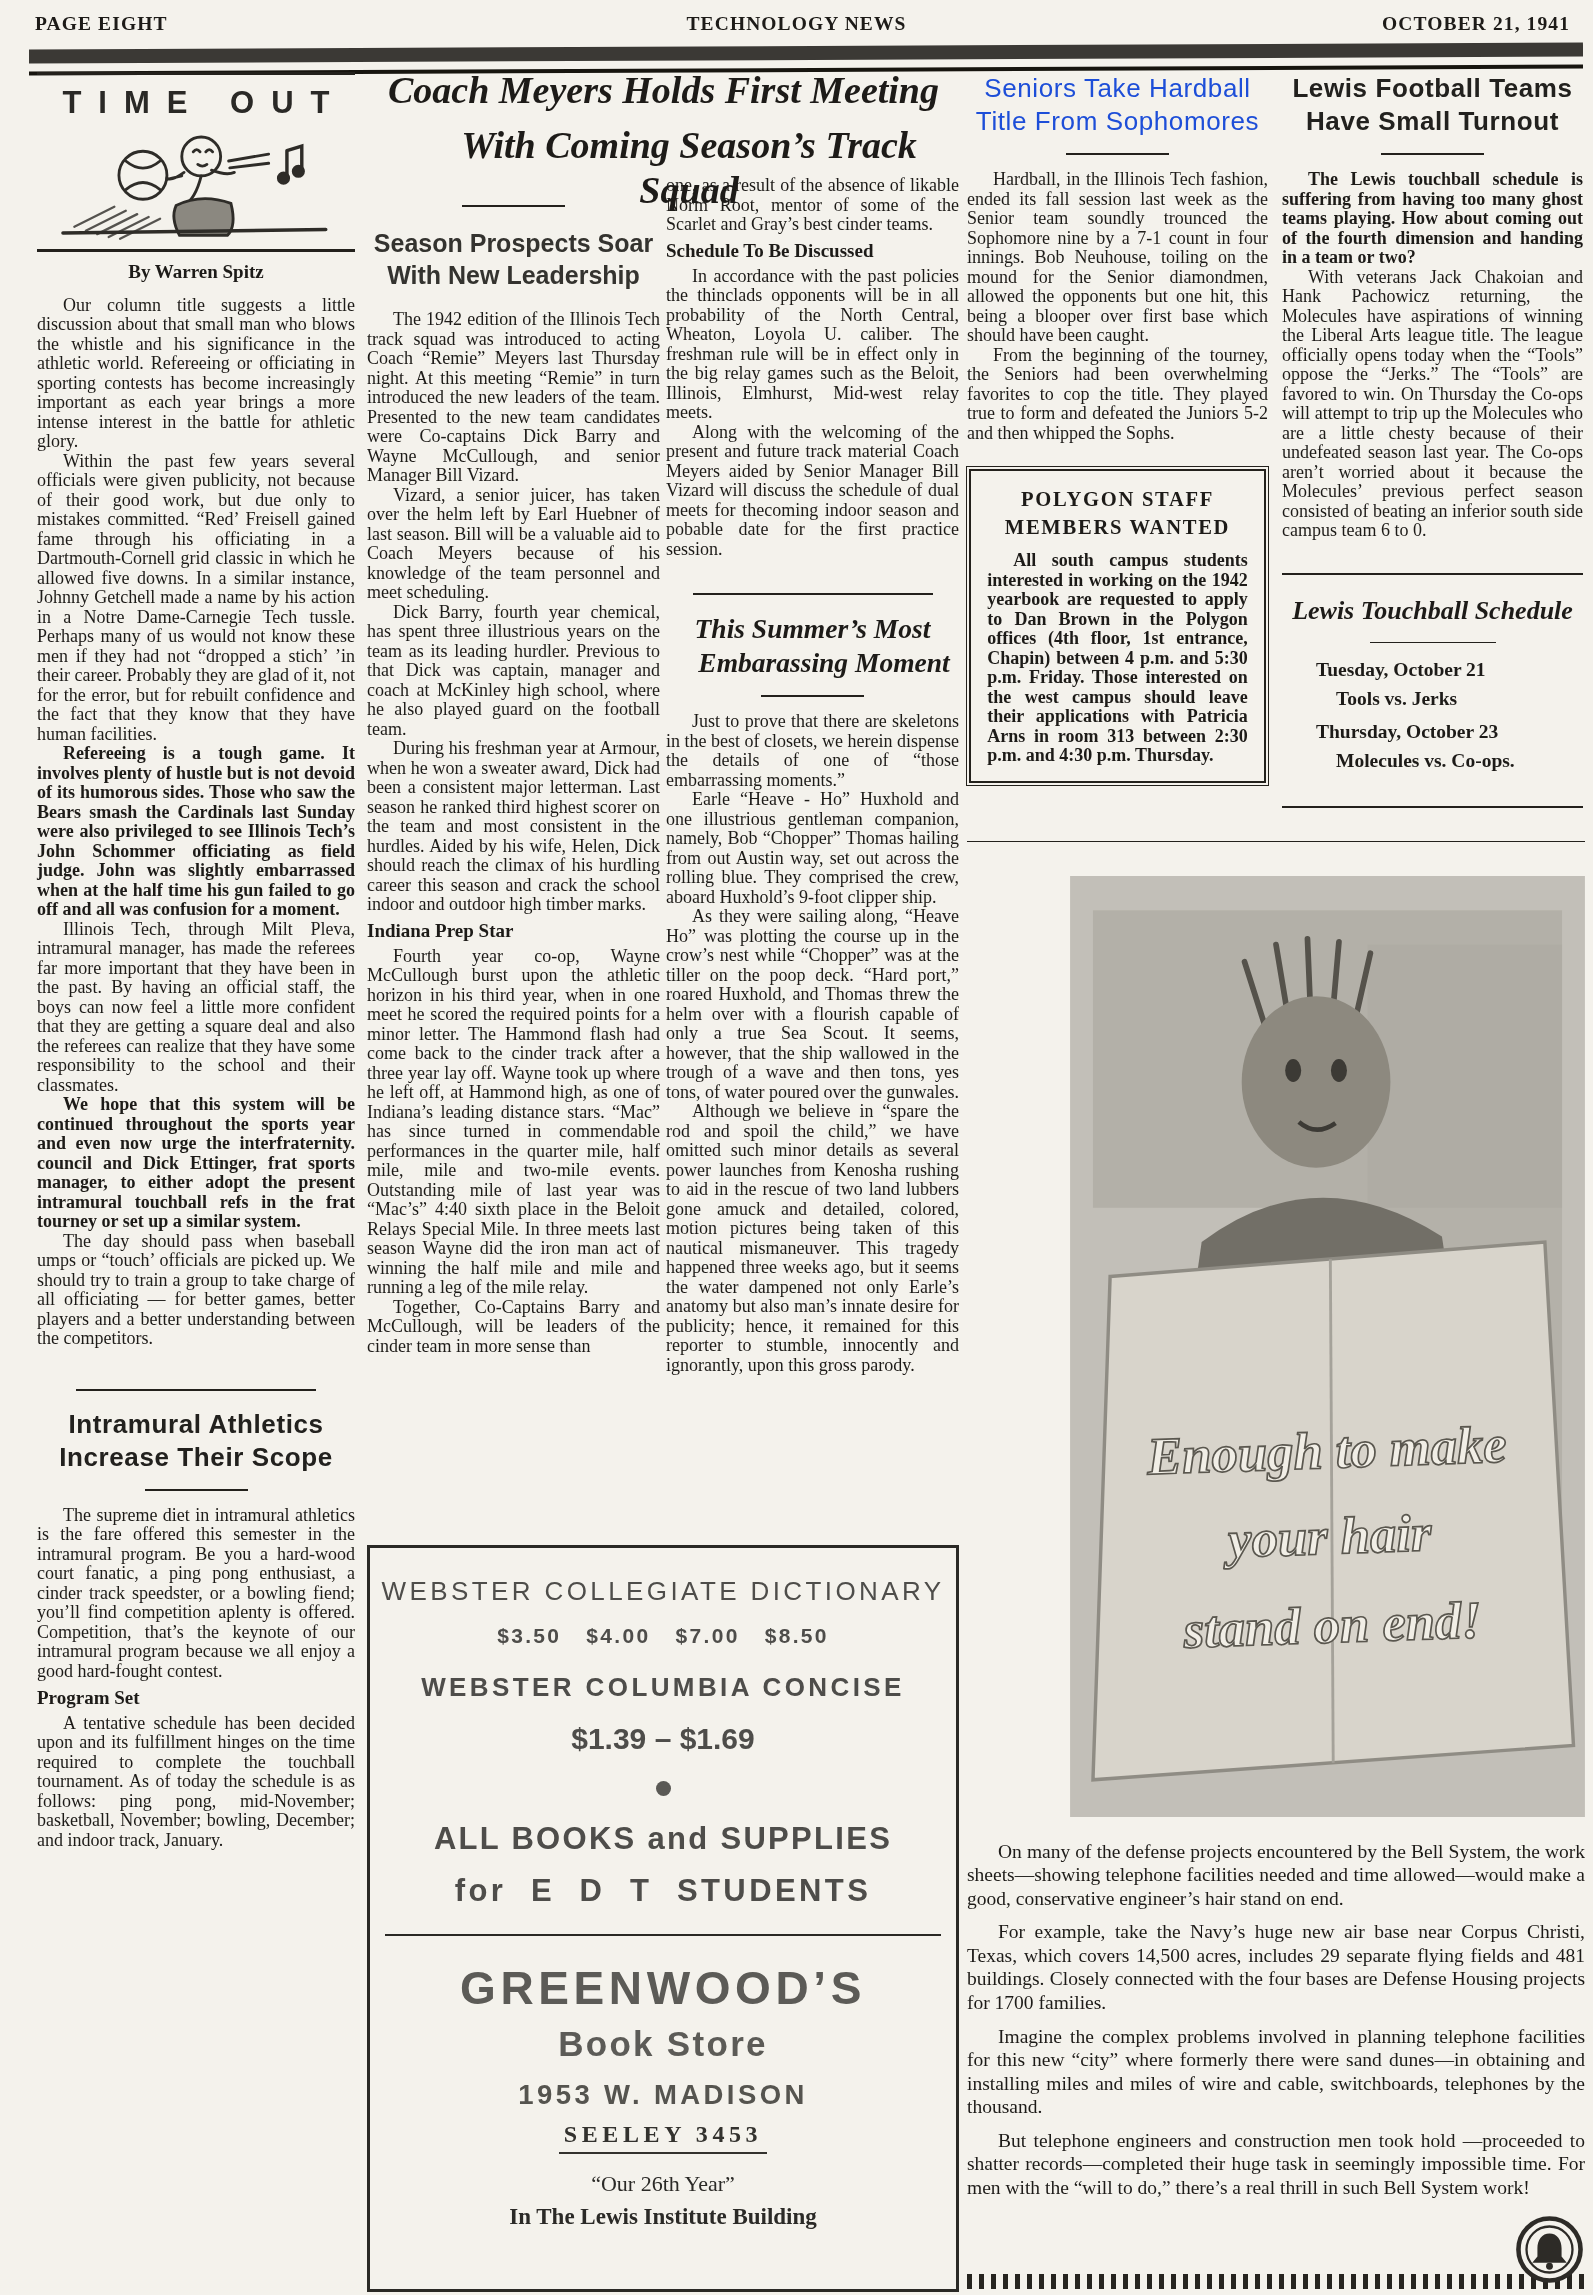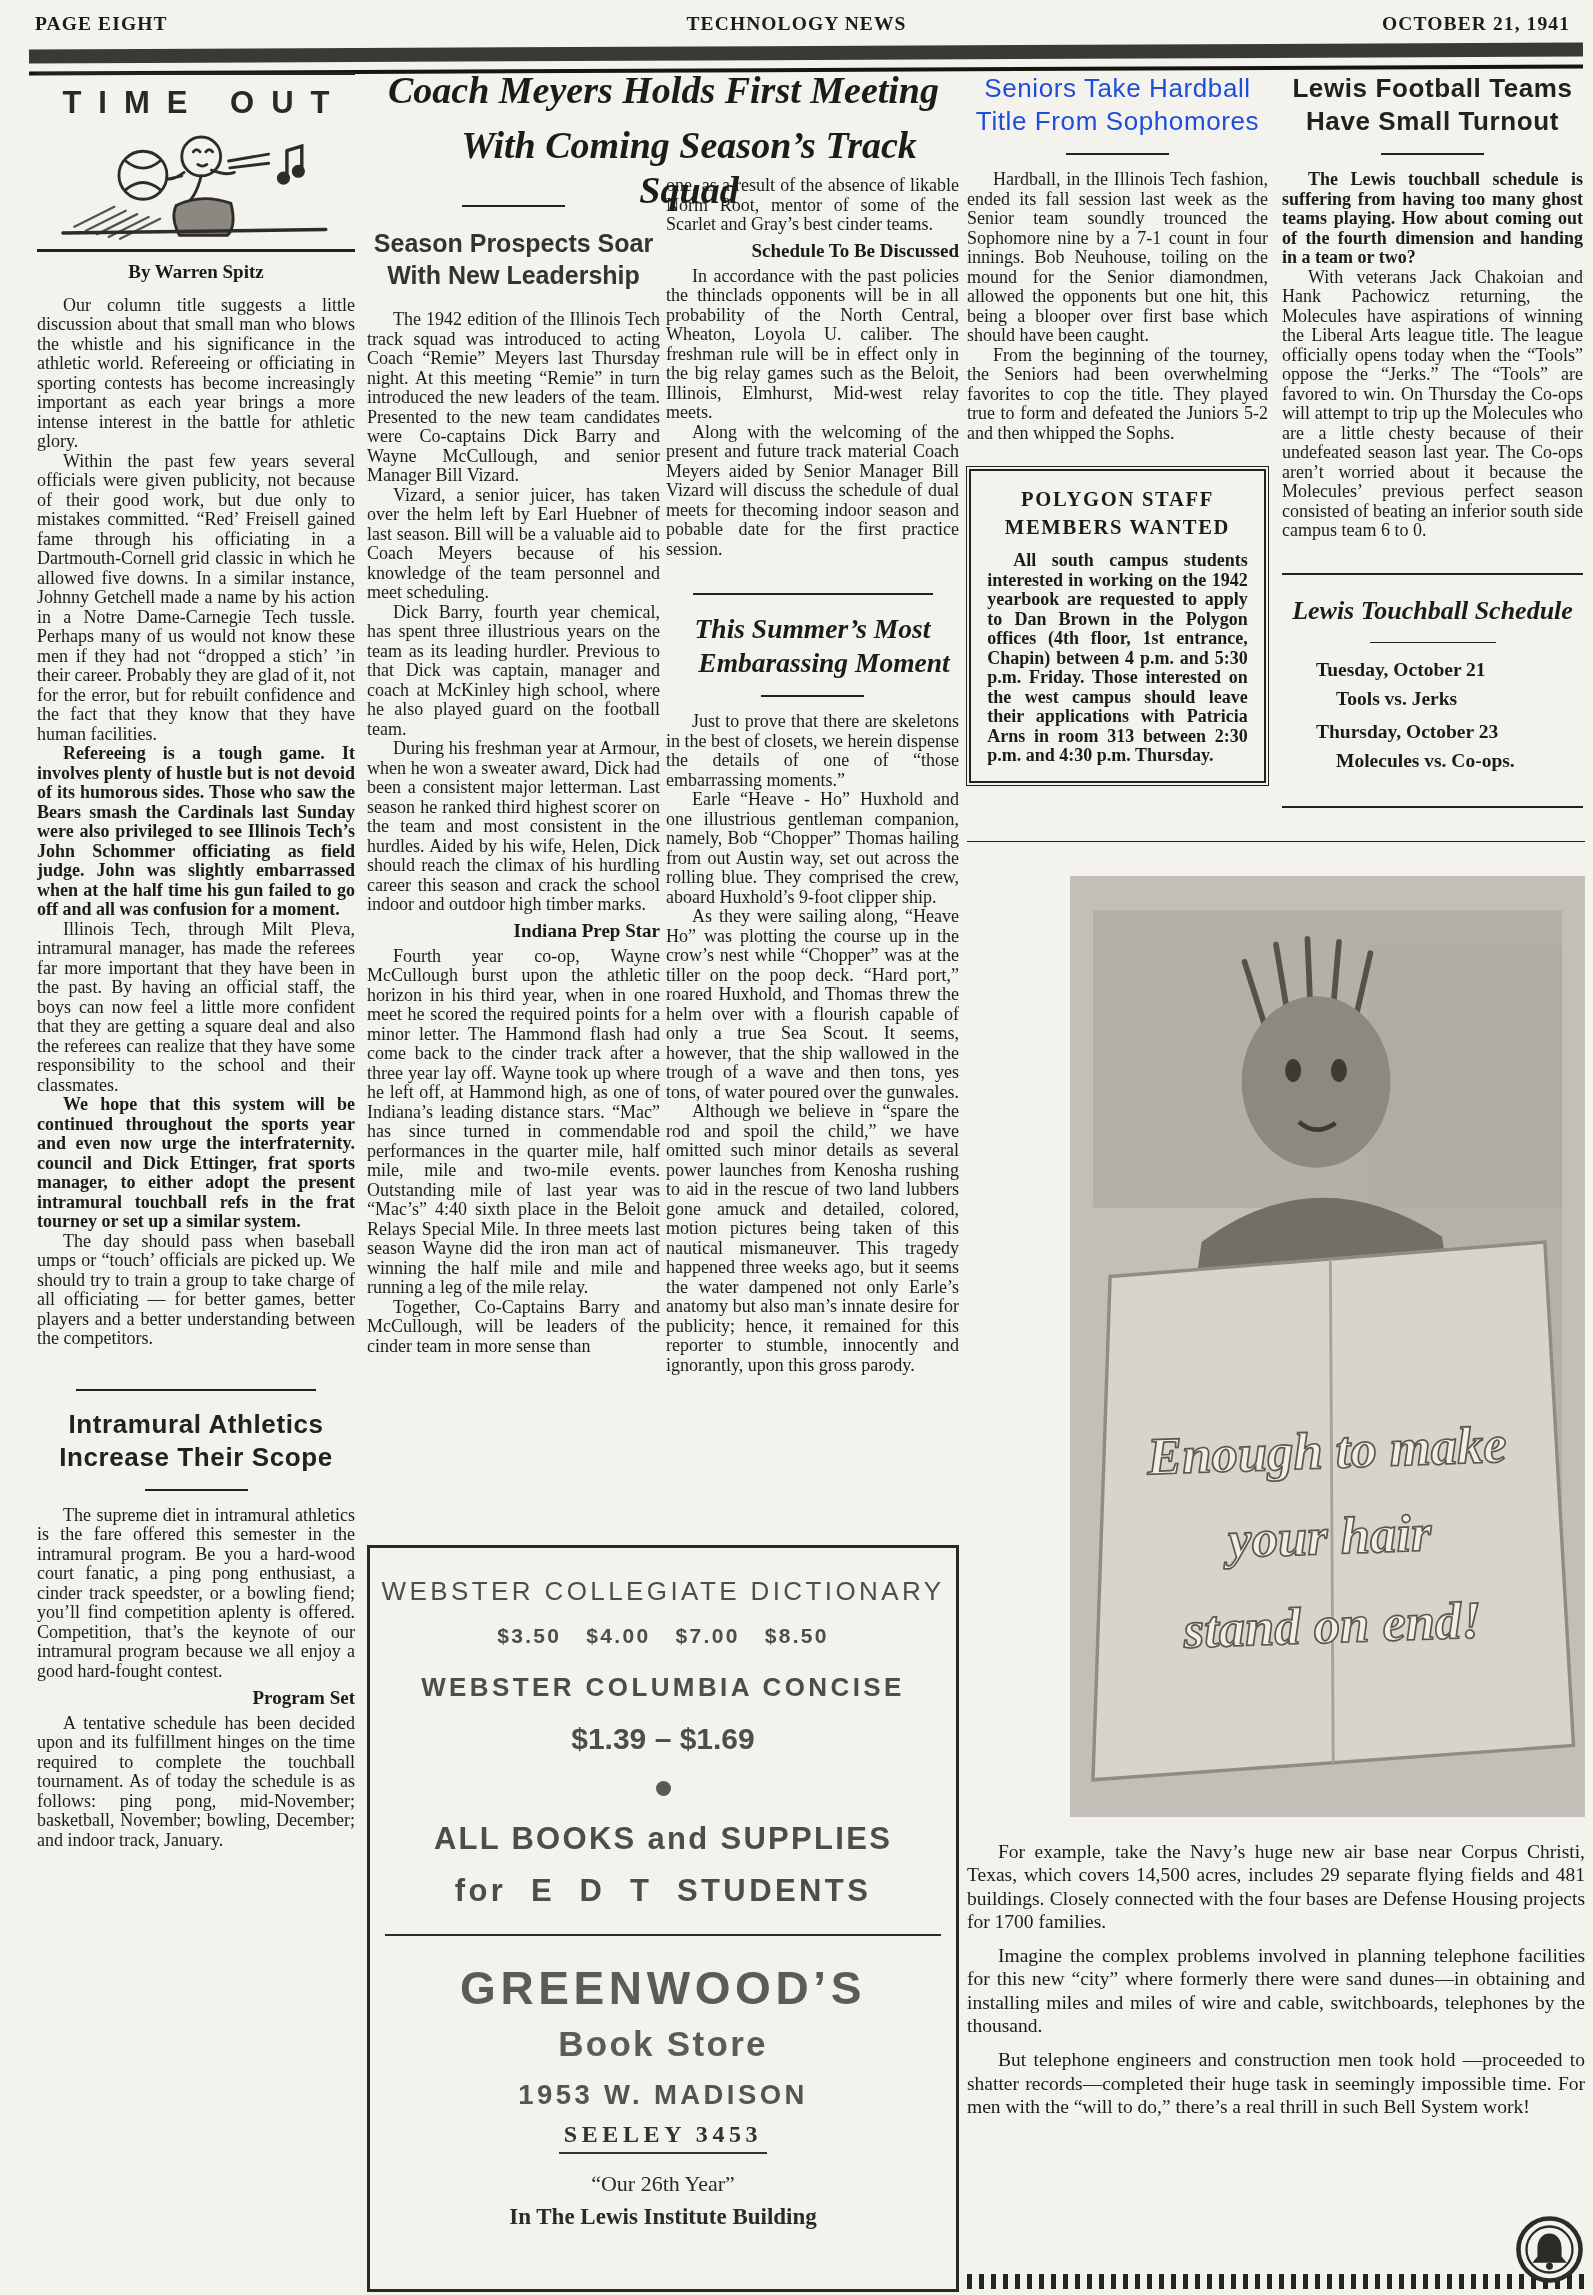--- a/index.html
+++ b/index.html
@@ -7,21 +7,21 @@
         font-family:"Liberation Serif",serif;overflow:hidden;}
   
   .masthead-text{position:absolute;top:12.6px;font-weight:700;font-size:19.5px;letter-spacing:1.1px;}
   .header-bar{position:absolute;left:29px;right:10.3px;top:46px;height:13.7px;background:#3b3935;transform:rotate(-.25deg);}
   .header-line{position:absolute;left:29px;right:10.3px;top:68px;height:4px;background:#17150f;transform:rotate(-.25deg);}
   
   .col{position:absolute;}
   .body p{margin:0;font-size:18px;line-height:19.5px;text-align:justify;text-indent:26px;}
   .body p.noindent{text-indent:0;}
   .body p.heavy{font-weight:700;}
-  .subhead{font-weight:700;font-size:19px;text-align:right;margin:5.7px 0 4.6px 0;}
+  .subhead{font-weight:700;font-size:19px;text-align:left;margin:5.7px 0 4.6px 0;}
   .rule-short{width:103px;border:0;border-top:2.9px solid #23211c;margin:15px auto;}
   .rule-med{width:240px;border:0;border-top:2.3px solid #23211c;margin:17px auto;}
   .rule-full{border:0;border-top:2.3px solid #23211c;margin:19.5px 0;}
   
   .colhead{font-family:"Liberation Sans",sans-serif;font-weight:400;font-size:26px;line-height:33px;
            text-align:center;letter-spacing:0.6px;color:#1d4ed8;margin:0;}
   .colhead.bold{font-weight:700;color:#22211e;}
   .scripthead{font-style:italic;font-weight:700;margin:0;}
   
   .timeout-box{border-top:3.4px solid #23211c;border-bottom:3.4px solid #23211c;padding:10.3px 3.4px 5.7px 3.4px;}
@@ -243,20 +243,21 @@
 
       <path d="M70 700 L830 640 L880 1520 L40 1580 Z" fill="#d8d4cb" stroke="#8f8c84" stroke-width="6"></path>
       <line x1="455" y1="670" x2="460" y2="1550" stroke="#a5a29a" stroke-width="5"></line>
       <g font-family="Liberation Serif, serif" font-style="italic" font-weight="700" text-anchor="middle">
         <text x="450" y="1035" font-size="92" fill="#f1eee6" stroke="#5a574f" stroke-width="3" transform="rotate(-2 450 1035)">Enough to make</text>
         <text x="455" y="1185" font-size="92" fill="#f1eee6" stroke="#5a574f" stroke-width="3" transform="rotate(-2 455 1185)">your hair</text>
         <text x="460" y="1340" font-size="92" fill="#f1eee6" stroke="#5a574f" stroke-width="3" transform="rotate(-2 460 1340)">stand on end!</text>
       </g>
     </svg>
     <div class="bell-copy">
+      <p>On many of the defense projects encountered by the Bell System, the work sheets—showing telephone facilities needed and time allowed—would make a good, conservative engineer’s hair stand on end.</p>
       <p>For example, take the Navy’s huge new air base near Corpus Christi, Texas, which covers 14,500 acres, includes 29 separate flying fields and 481 buildings. Closely connected with the four bases are Defense Housing projects for 1700 families.</p>
       <p>Imagine the complex problems involved in planning telephone facilities for this new “city” where formerly there were sand dunes—in obtaining and installing miles and miles of wire and cable, switchboards, telephones by the thousand.</p>
       <p>But telephone engineers and construction men took hold —proceeded to shatter records—completed their huge task in seemingly impossible time. For men with the “will to do,” there’s a real thrill in such Bell System work!</p>
     </div>
     <svg class="bell-logo" width="69" height="69" viewBox="0 0 120 120">
       <circle cx="60" cy="60" r="54" fill="#f4f2ec" stroke="#2d2b27" stroke-width="8"></circle>
       <circle cx="60" cy="60" r="40" fill="none" stroke="#2d2b27" stroke-width="4"></circle>
       <path d="M60 32 c-13 0 -21 11 -21 26 v14 l-9 11 h60 l-9 -11 v-14 c0 -15 -8 -26 -21 -26 z" fill="#2d2b27"></path>
       <circle cx="60" cy="89" r="6" fill="#2d2b27"></circle>
     </svg>

